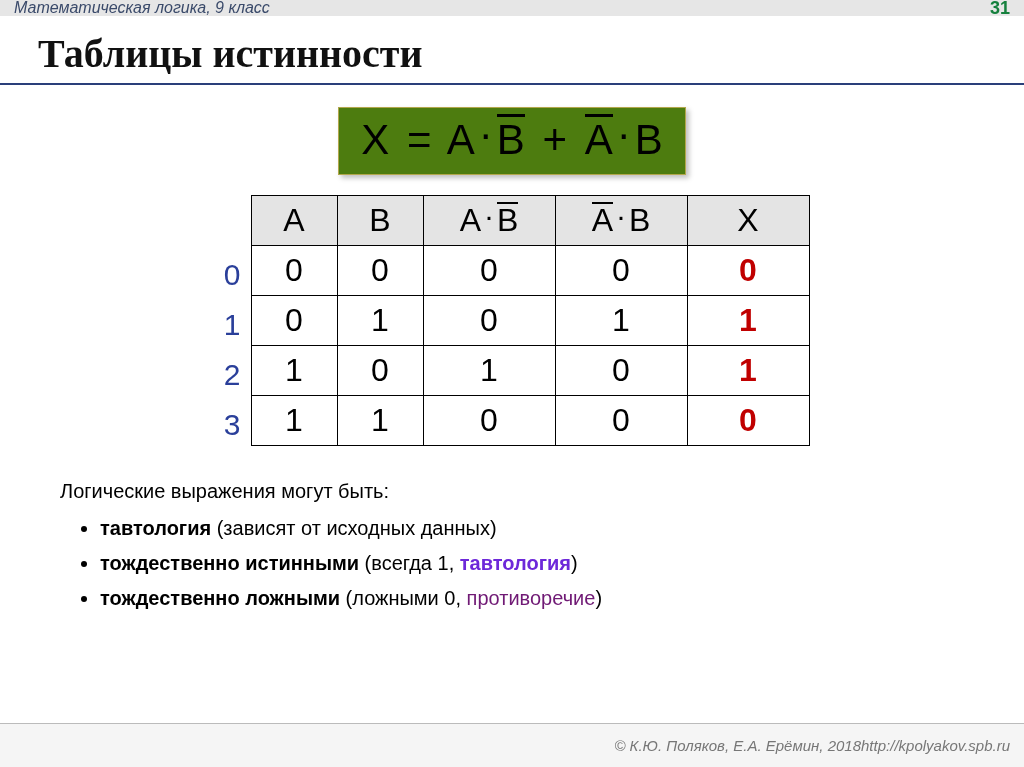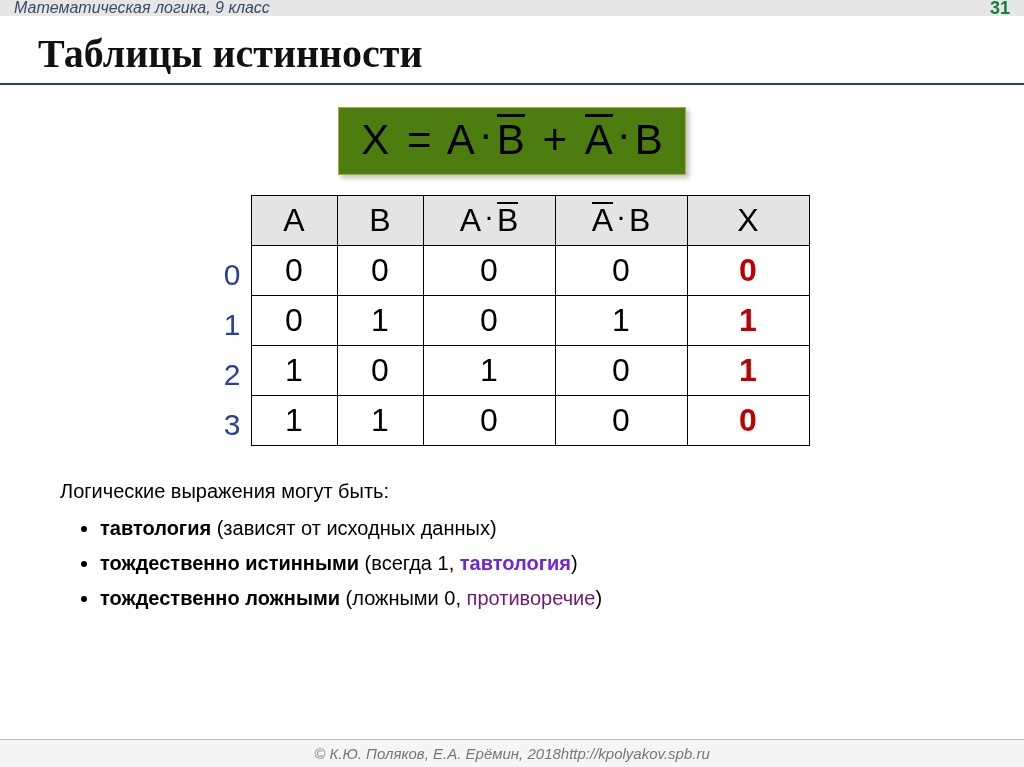--- a/index.html
+++ b/index.html
@@ -116,24 +116,24 @@
   }
   .body-text li { margin: 4px 0; }
   .bold { font-weight: bold; }
   .tavt { color: #6d28d9; font-weight: bold; }
   .contr { color: #701a75; font-weight: normal; }
   .footer {
     position: absolute;
     left: 0; right: 0; bottom: 0;
     border-top: 1px solid #bbb;
     background: #f5f5f5;
-    height: 28px;
+    height: 44px;
     display: flex;
     align-items: center;
-    justify-content: center;
+    justify-content: flex-end;
     padding: 0 14px;
     font-style: italic;
     color: #777;
     font-size: 15px;
   }
 </style>
 </head>
 <body>
 
 <div class="topbar">

